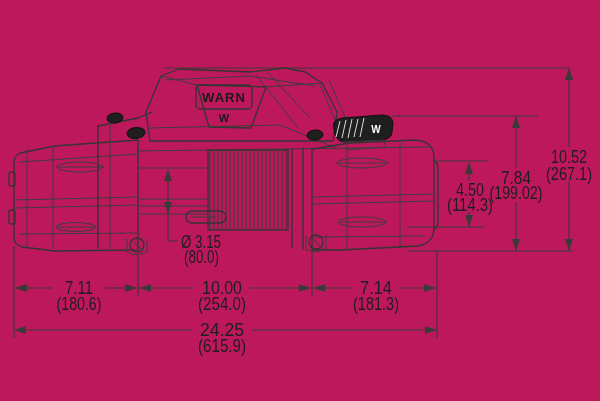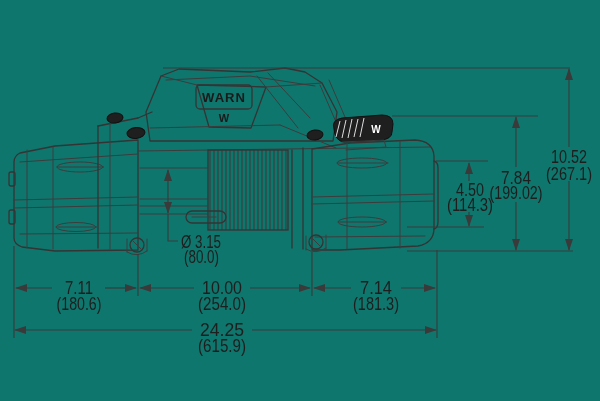--- a/index.html
+++ b/index.html
@@ -1,19 +1,19 @@
 <!DOCTYPE html>
 <html><head>
 <meta charset="utf-8">
 <style>
   html,body{margin:0;padding:0;background:#fff;}
   .stage{
     position:relative;
     width:600px;height:401px;
-    background:#0f766e;
+    background:#be185d;
     font-family:"Liberation Sans", sans-serif;
     overflow:hidden;
   }
   svg{display:block;}
   .body-line{fill:none;stroke:#343434;stroke-width:1.3;stroke-linejoin:round;stroke-linecap:round;}
   .seam{fill:none;stroke:#3c3c3c;stroke-width:1;stroke-linecap:round;}
   .dim{fill:none;stroke:#3a3a3a;stroke-width:1.1;}
   .dim-text{font-family:"Liberation Sans",sans-serif;font-size:19px;fill:#1e1e1e;}
   .badge-text{font-family:"Liberation Sans",sans-serif;font-size:13px;font-weight:bold;fill:#1a1a1a;letter-spacing:1px;}
   .mark-text{font-family:"Liberation Sans",sans-serif;font-size:11px;font-weight:bold;fill:#1a1a1a;}

